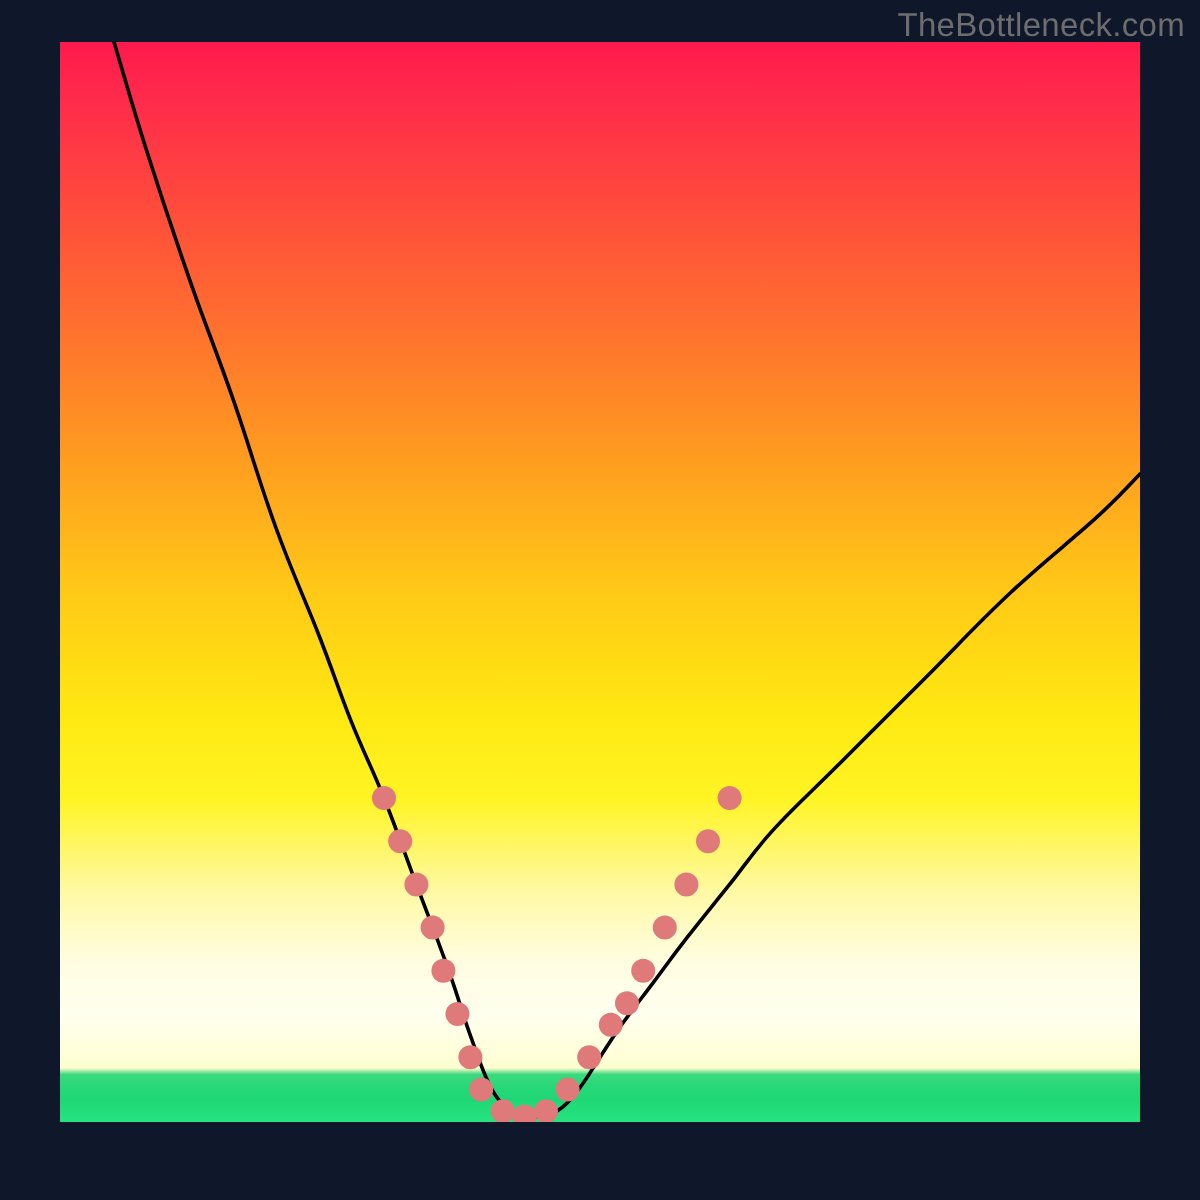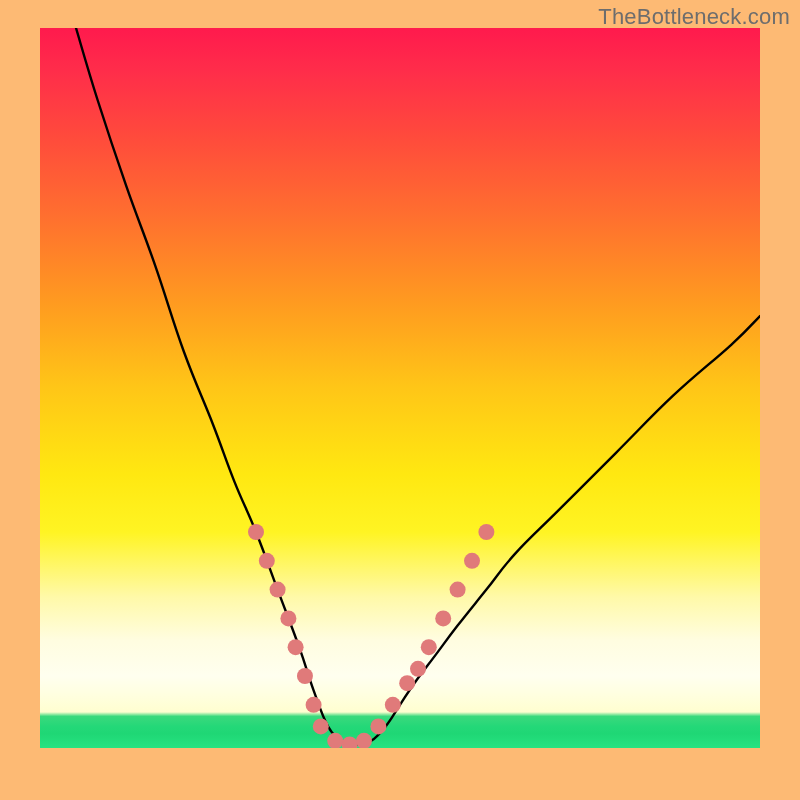--- a/index.html
+++ b/index.html
@@ -10,21 +10,21 @@
     background: #000;
     overflow: hidden;
     font-family: Arial, Helvetica, sans-serif;
   }
   .frame {
     position: absolute;
     left: 0;
     top: 0;
     width: 800px;
     height: 800px;
-    background: #fdba74;
+    background: #0f172a;
   }
   .plot-area {
     position: absolute;
     left: 40px;
     top: 28px;
     width: 720px;
     height: 720px;
     overflow: hidden;
   }
   .gradient {

